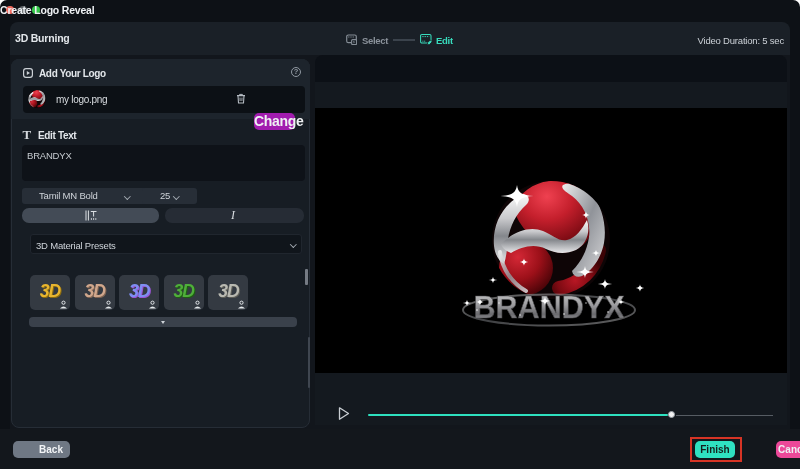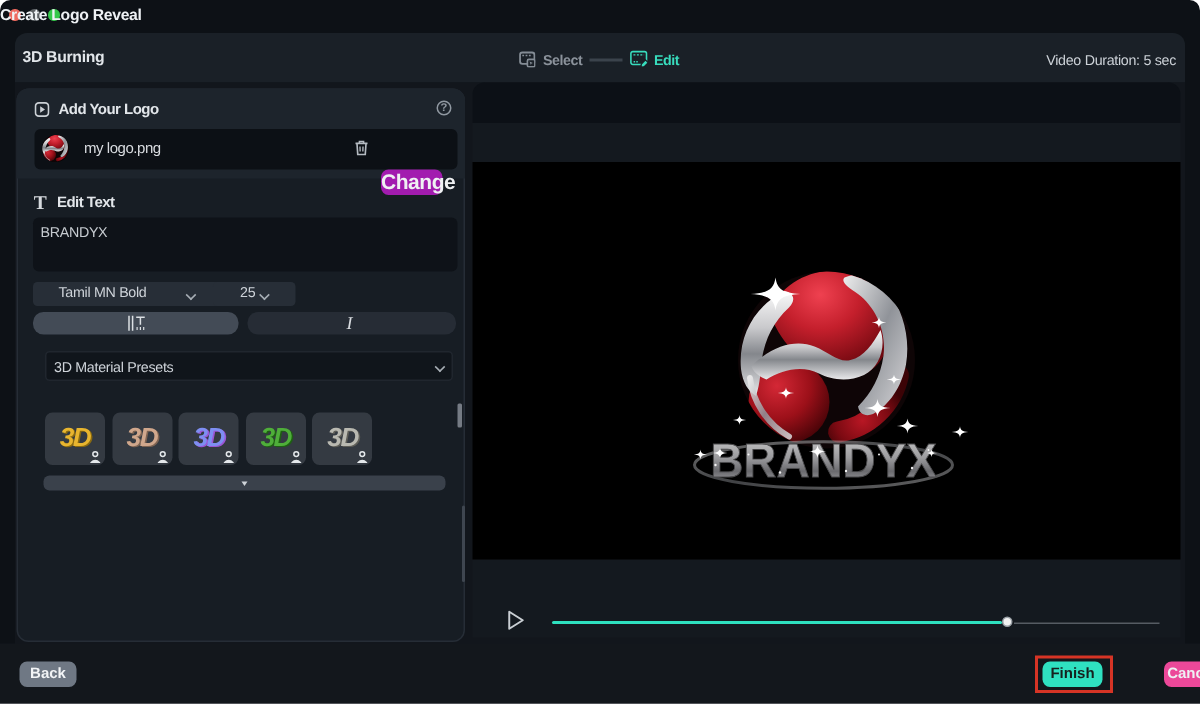--- a/index.html
+++ b/index.html
@@ -190,21 +190,21 @@
   <svg class="abs" style="left:337px;top:406px;" width="14" height="15" viewBox="0 0 14 15">
     <path d="M2.5 1.8 L11.5 7.5 L2.5 13.2 Z" fill="none" stroke="#c9ced3" stroke-width="1.3" stroke-linejoin="round"></path>
   </svg>
   <div class="abs" style="left:368px;top:414px;width:300px;height:2px;background:#2ee0bf;border-radius:1px;"></div>
   <div class="abs" style="left:676px;top:414.5px;width:97px;height:1.5px;background:#565c63;"></div>
   <div class="abs" style="left:668px;top:411px;width:7px;height:7px;background:#f2f2f2;border-radius:50%;
        border:1px solid #9aa0a6;box-sizing:border-box;"></div>
 
   <div id="bottom"></div>
   <div class="btn" style="left:13px;top:441px;width:38px;height:17px;background:#6f7884;
-       font-size:10px;color:#f2f4f6;line-height:17px;">Back</div>
+       font-size:10px;color:#f2f4f6;line-height:17px;padding-left:19px;">Back</div>
   <div class="btn" style="left:695px;top:441px;width:40px;height:17px;background:#2fe1c1;
        font-size:10px;color:#16201e;line-height:17px;">Finish</div>
   <div class="abs" style="left:690px;top:437px;width:52px;height:25px;border:2.5px solid #d63425;box-sizing:border-box;"></div>
   <div class="btn" style="left:776px;top:441px;width:37px;height:17px;background:#ec4899;
        font-size:10px;color:#eef0f3;line-height:17px;">Cancel</div>
 </div>
 
 <svg width="0" height="0" style="position:absolute;">
   <defs>
     <radialGradient id="redTop" cx="42%" cy="22%" r="72%">

